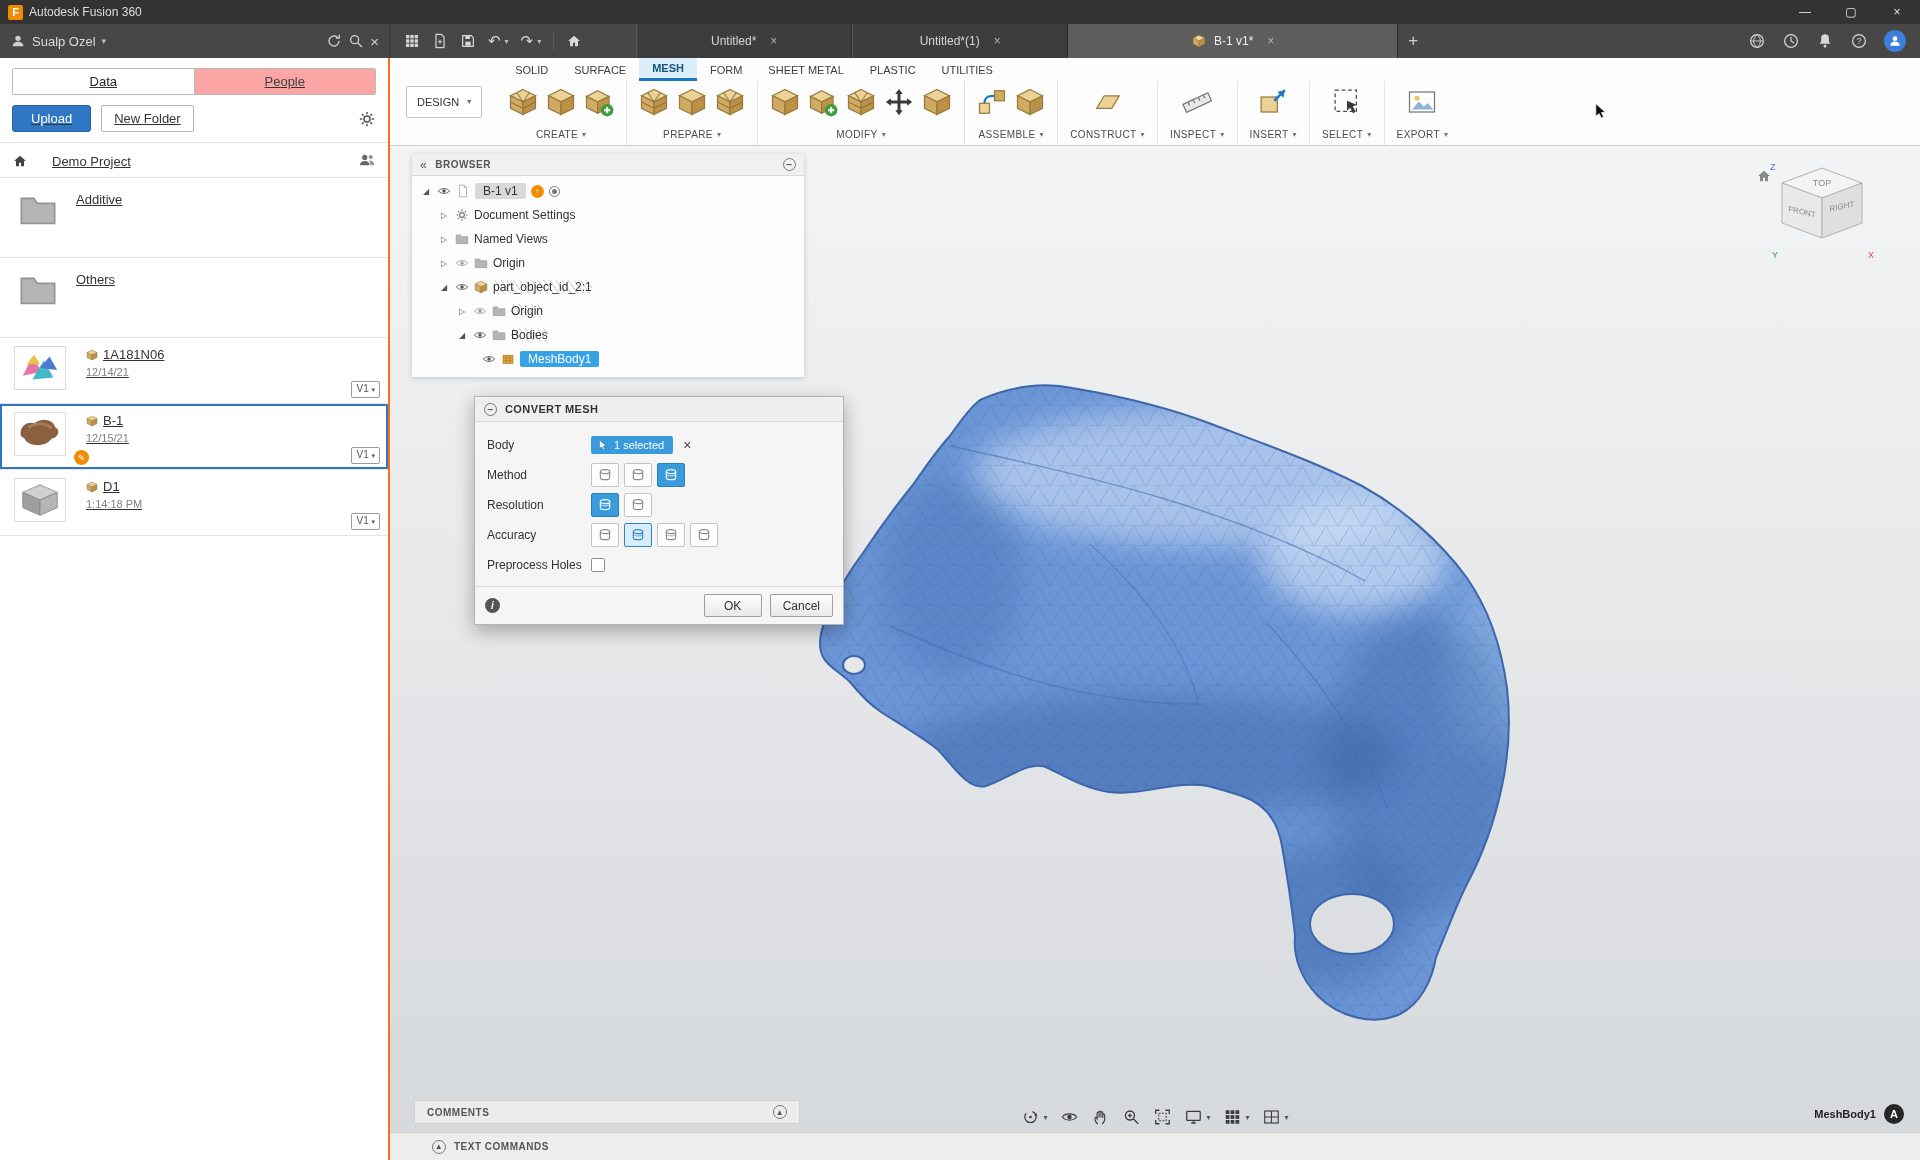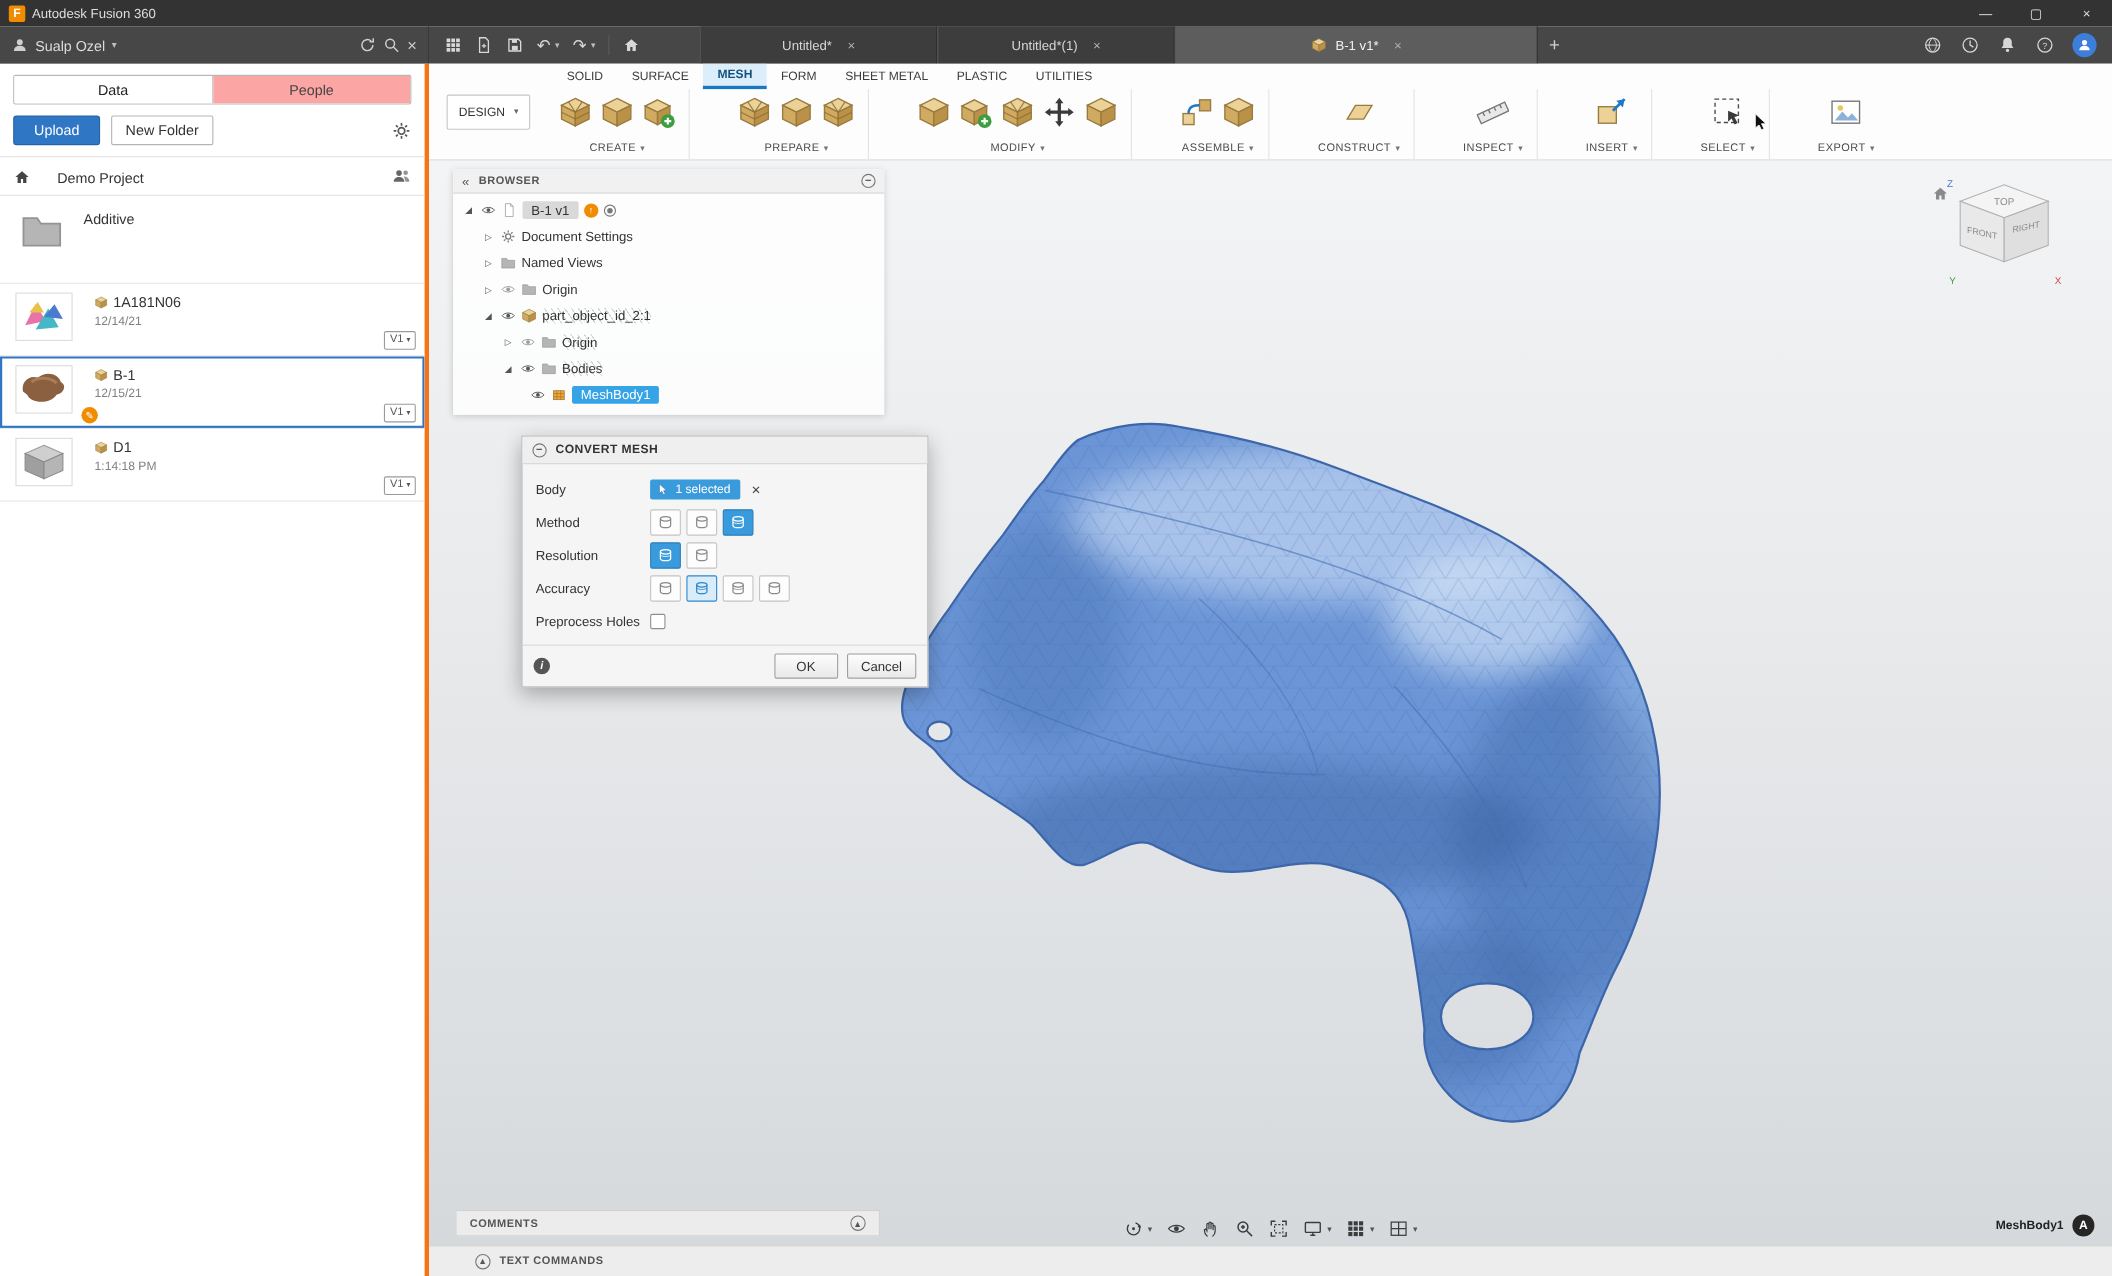--- a/index.html
+++ b/index.html
@@ -40,22 +40,22 @@
   .newtab { width:30px; display:flex; align-items:center; justify-content:center;
     font-size:17px; color:#cfcfcf; }
   .strip-right { margin-left:auto; display:flex; align-items:center; gap:16px; padding:0 14px; color:#d6d6d6; }
   .avatar { width:22px; height:22px; border-radius:50%; background:#3d7edb;
     display:flex; align-items:center; justify-content:center; }
 
   
   .content { display:flex; height:1102px; }
 
   
-  .sidebar { width:390px; background:#ffffff; border-right:4px solid #f97316;
-    display:flex; flex-direction:column; }
+  .sidebar { width:390px; background:#ffffff; border-right:2px solid #f97316;
+    display:flex; flex-direction:column;text-decoration:underline; }
   .seg-wrap { padding:10px 12px 8px; }
   .seg { display:flex; border:1px solid #b9b9b9; border-radius:2px; overflow:hidden; height:27px; }
   .seg-btn { flex:1; display:flex; align-items:center; justify-content:center;
     background:#fca5a5; font-size:13px; color:#444; border-right:1px solid #b9b9b9; }
   .seg-btn:last-child { border-right:none; }
   .seg-btn.active { background:#ffffff; color:#222; }
   .btn-row { display:flex; align-items:center; gap:10px; padding:2px 12px 10px; }
   .btn-blue { background:#2f76c4; color:#fff; border:1px solid #2763a5; border-radius:3px;
     padding:5px 18px; font-size:13px; }
   .btn-plain { background:#fff; color:#333; border:1px solid #b5b5b5; border-radius:2px;
@@ -84,21 +84,21 @@
   
   .main { flex:1; display:flex; flex-direction:column; background:#fff; position:relative; }
   .ribbon { height:88px; background:#fdfdfd; border-bottom:1px solid #cfcfcf;
     display:flex; align-items:stretch; position:relative; }
   .design-btn { align-self:center; margin:0 14px 0 16px; border:1px solid #c6c6c6; border-radius:2px;
     padding:9px 10px; font-size:11px; color:#333; display:flex; gap:8px; align-items:center; background:#fff; }
   .ribbon-right { flex:1; display:flex; flex-direction:column; }
   .rtabs { display:flex; height:23px; align-items:stretch; padding-left:6px; }
   .rtab { padding:0 13px; font-size:11px; color:#3c3c3c; display:flex; align-items:center; }
   .rtab.active { background:#ddeefb; color:#10547f; border-bottom:3px solid #1b77c0; font-weight:bold; }
-  .rgroups { flex:1; display:flex; align-items:stretch;gap:32px; }
+  .rgroups { flex:1; display:flex; align-items:stretch; }
   .rgroup { padding:4px 12px 2px; border-right:1px solid #e3e3e3; display:flex;
     flex-direction:column; align-items:center; justify-content:space-between; }
   .rg-icons { display:flex; align-items:center; gap:8px; padding-top:2px; }
   .rg-label { font-size:10px; color:#4a4a4a; letter-spacing:.4px; padding-bottom:3px;
     display:flex; gap:4px; align-items:center; }
   .rg-label .c { font-size:8px; color:#777; }
   .ribbon-cursor { position:absolute; left:1202px; top:44px; }
 
   
   .canvas { position:relative; height:986px;
@@ -461,20 +461,26 @@
           <use href="#i-people"></use>
         </svg>
     </div>
     <div class="dp-list">
 
       <div class="dp-folder">
         <svg class="ic" style="width:48px;height:40px">
             <use href="#i-folder"></use>
           </svg>
         <span class="fname">Additive</span>
+      </div>
+      <div class="dp-folder">
+        <svg class="ic" style="width:48px;height:40px">
+            <use href="#i-folder"></use>
+          </svg>
+        <span class="fname">Others</span>
       </div>
 
       <div class="dp-item">
         <span class="thumb">
           <svg viewBox="0 0 52 44" width="50" height="42">
             <polygon points="8,30 18,10 28,26" fill="#e773a8"></polygon>
             <polygon points="18,34 30,14 40,32" fill="#44b8c7"></polygon>
             <polygon points="26,22 36,10 44,24" fill="#4a7bd0"></polygon>
             <polygon points="12,18 20,8 26,18" fill="#e8c34a"></polygon>
           </svg>

